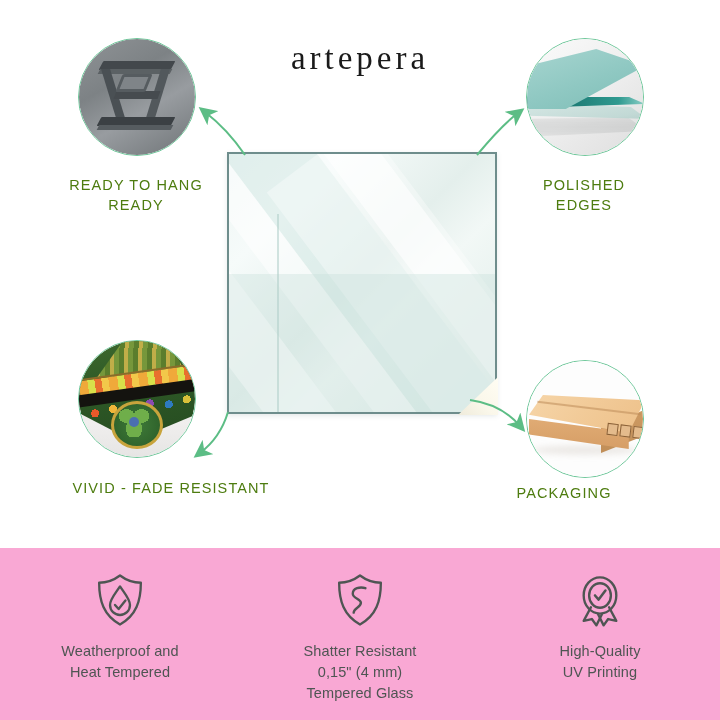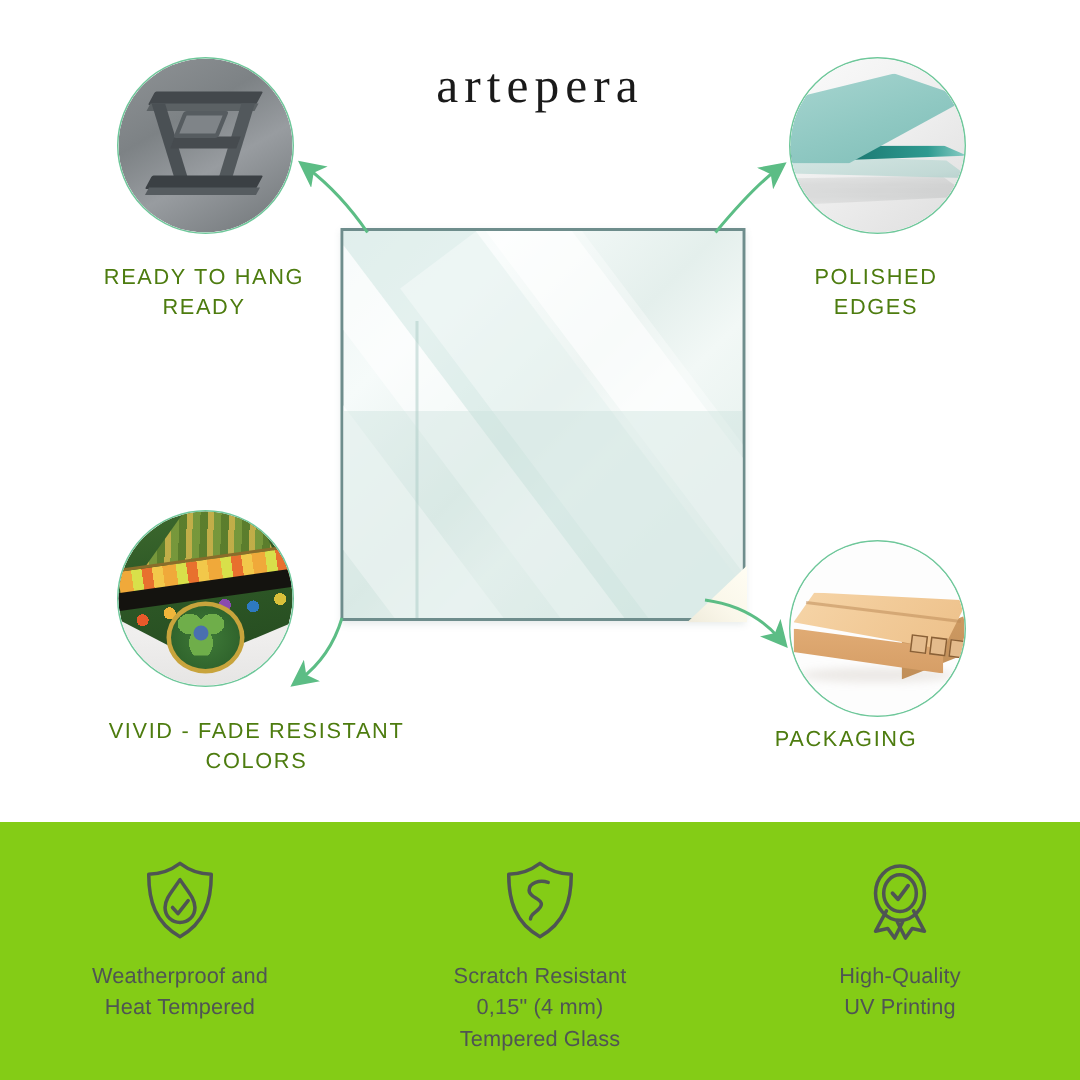--- a/index.html
+++ b/index.html
@@ -140,21 +140,21 @@
   .cap-edge{left:470px;top:175px;width:228px;}
   .cap-vivid{left:6px;top:478px;width:330px;}
   .cap-pack{left:424px;top:483px;width:280px;}
 
   
   .arrows{position:absolute;inset:0;pointer-events:none;}
 
   
   .band{
     position:absolute;left:0;top:548px;width:720px;height:172px;
-    background:#84cc16;
+    background:#f9a8d4;
   }
   .feat-row{position:absolute;left:0;top:0;width:720px;height:172px;display:flex;}
   .feat{flex:1;display:flex;flex-direction:column;align-items:center;padding-top:23px;}
   .feat-ico{width:58px;height:58px;display:block;}
   .feat-txt{
     margin-top:12px;text-align:center;color:#4f5553;
     font-size:14.5px;line-height:21px;letter-spacing:.1px;
   }
 </style>
 </head>
@@ -229,21 +229,20 @@
       <span class="mos-band"></span>
       <span class="mos-dark"></span>
       <span class="mos-dots"></span>
       <span class="mos-medal"></span>
       <span class="mos-petals"></span>
       <span class="mos-center"></span>
     </div>
   </div>
   <div class="cap cap-vivid">
     <div>VIVID - FADE RESISTANT</div>
-    <div>COLORS</div>
   </div>
 
   <div class="circ c-pack">
     <div class="circ-inner">
       <span class="bg-pkg"></span>
       <span class="box-shadow"></span>
       <span class="box-right"></span>
       <span class="box-front"></span>
       <span class="box-top"></span>
       <span class="box-seam"></span>
@@ -272,21 +271,21 @@
           <div>Heat Tempered</div>
         </div>
       </div>
 
       <div class="feat">
         <svg class="feat-ico" viewBox="0 0 64 64">
           <path d="M32 5 C24 11 15 13 9 13 C9 33 14 49 32 59 C50 49 55 33 55 13 C49 13 40 11 32 5 Z" fill="none" stroke="#4f5553" stroke-width="2.6" stroke-linejoin="round"></path>
           <path d="M38 19 C32 17 24 19 24 25 C24 30 33 31 33 35 C33 40 25 41 25 46" fill="none" stroke="#4f5553" stroke-width="2.6" stroke-linecap="round" stroke-linejoin="round"></path>
         </svg>
         <div class="feat-txt">
-          <div>Scratch Resistant</div>
+          <div>Shatter Resistant</div>
           <div>0,15" (4 mm)</div>
           <div>Tempered Glass</div>
         </div>
       </div>
 
       <div class="feat">
         <svg class="feat-ico" viewBox="0 0 64 64">
           <path d="M22 40 L14 55 L23 53 L28 60 L34 48" fill="none" stroke="#4f5553" stroke-width="2.6" stroke-linejoin="round" stroke-linecap="round"></path>
           <path d="M42 40 L50 55 L41 53 L36 60 L30 48" fill="none" stroke="#4f5553" stroke-width="2.6" stroke-linejoin="round" stroke-linecap="round"></path>
           <ellipse cx="32" cy="27" rx="18" ry="20" fill="none" stroke="#4f5553" stroke-width="2.6"></ellipse>

